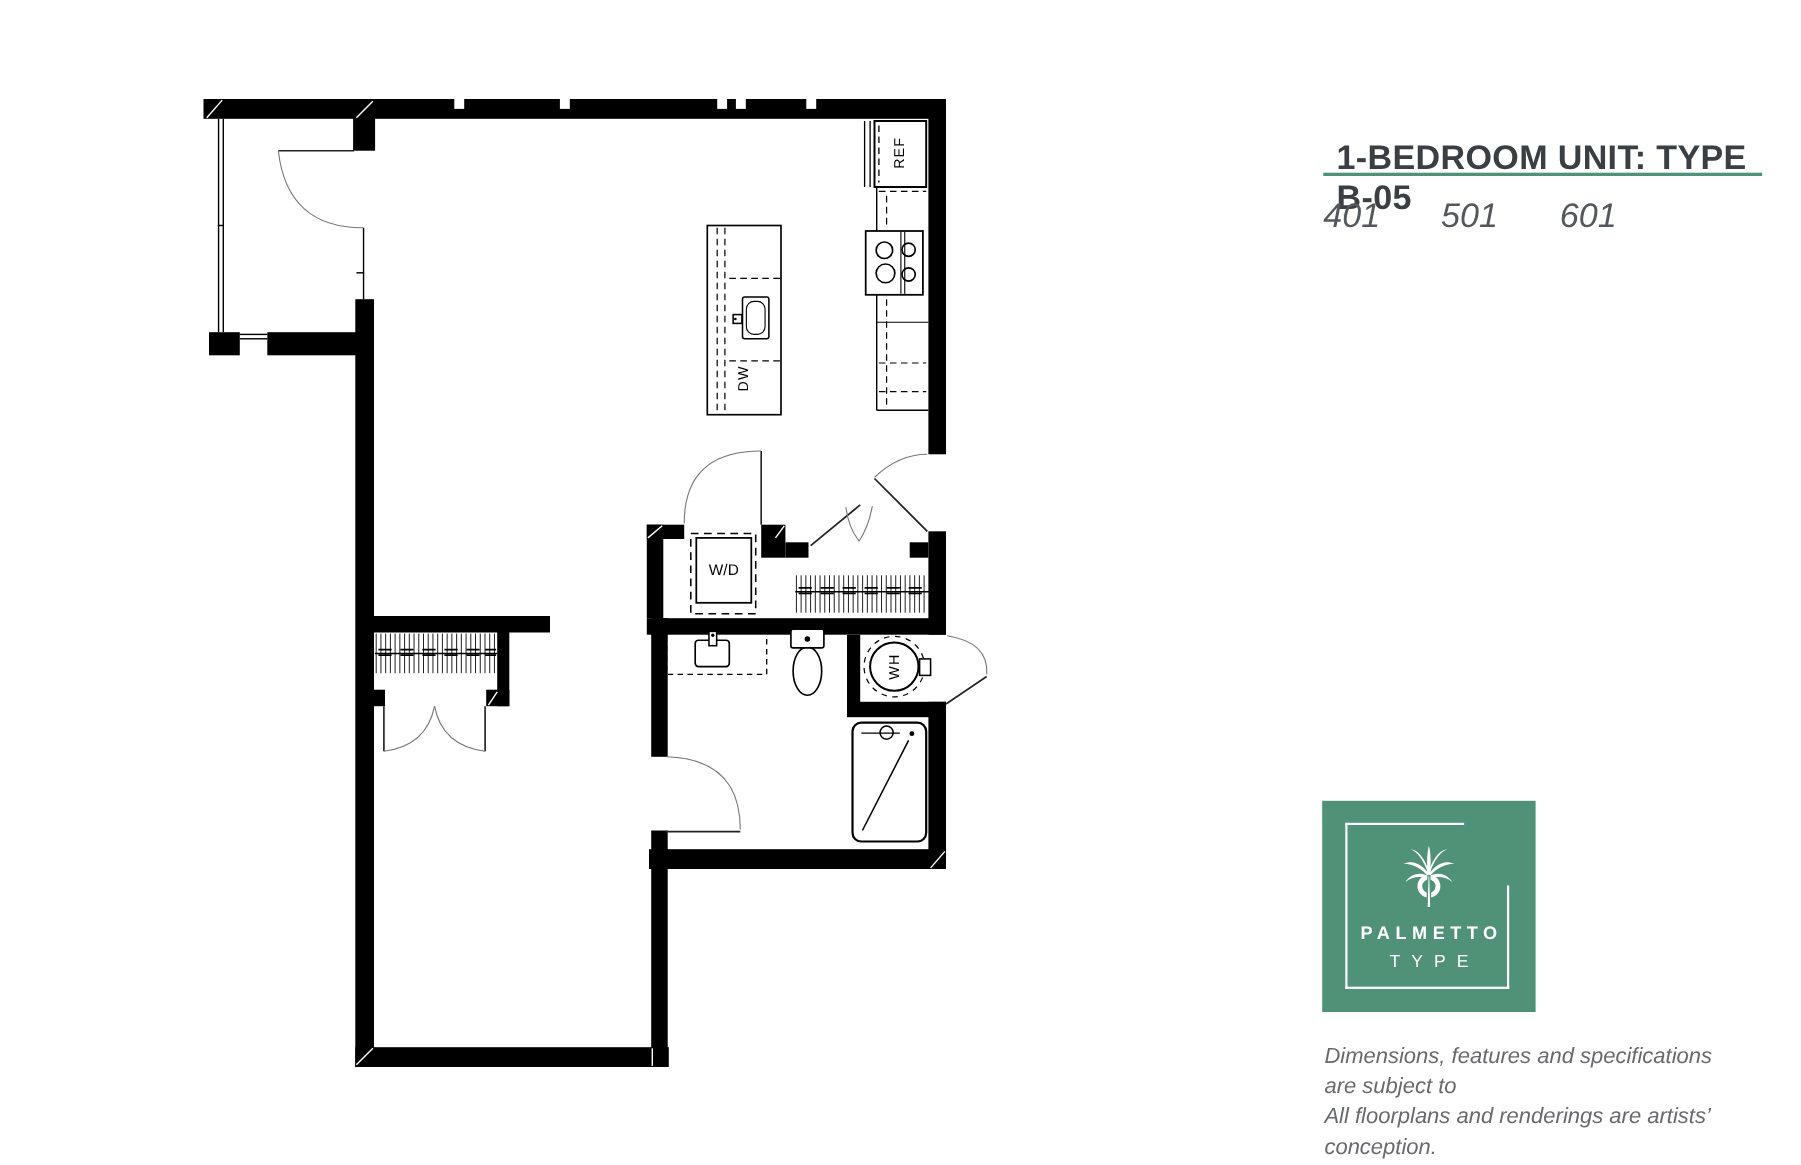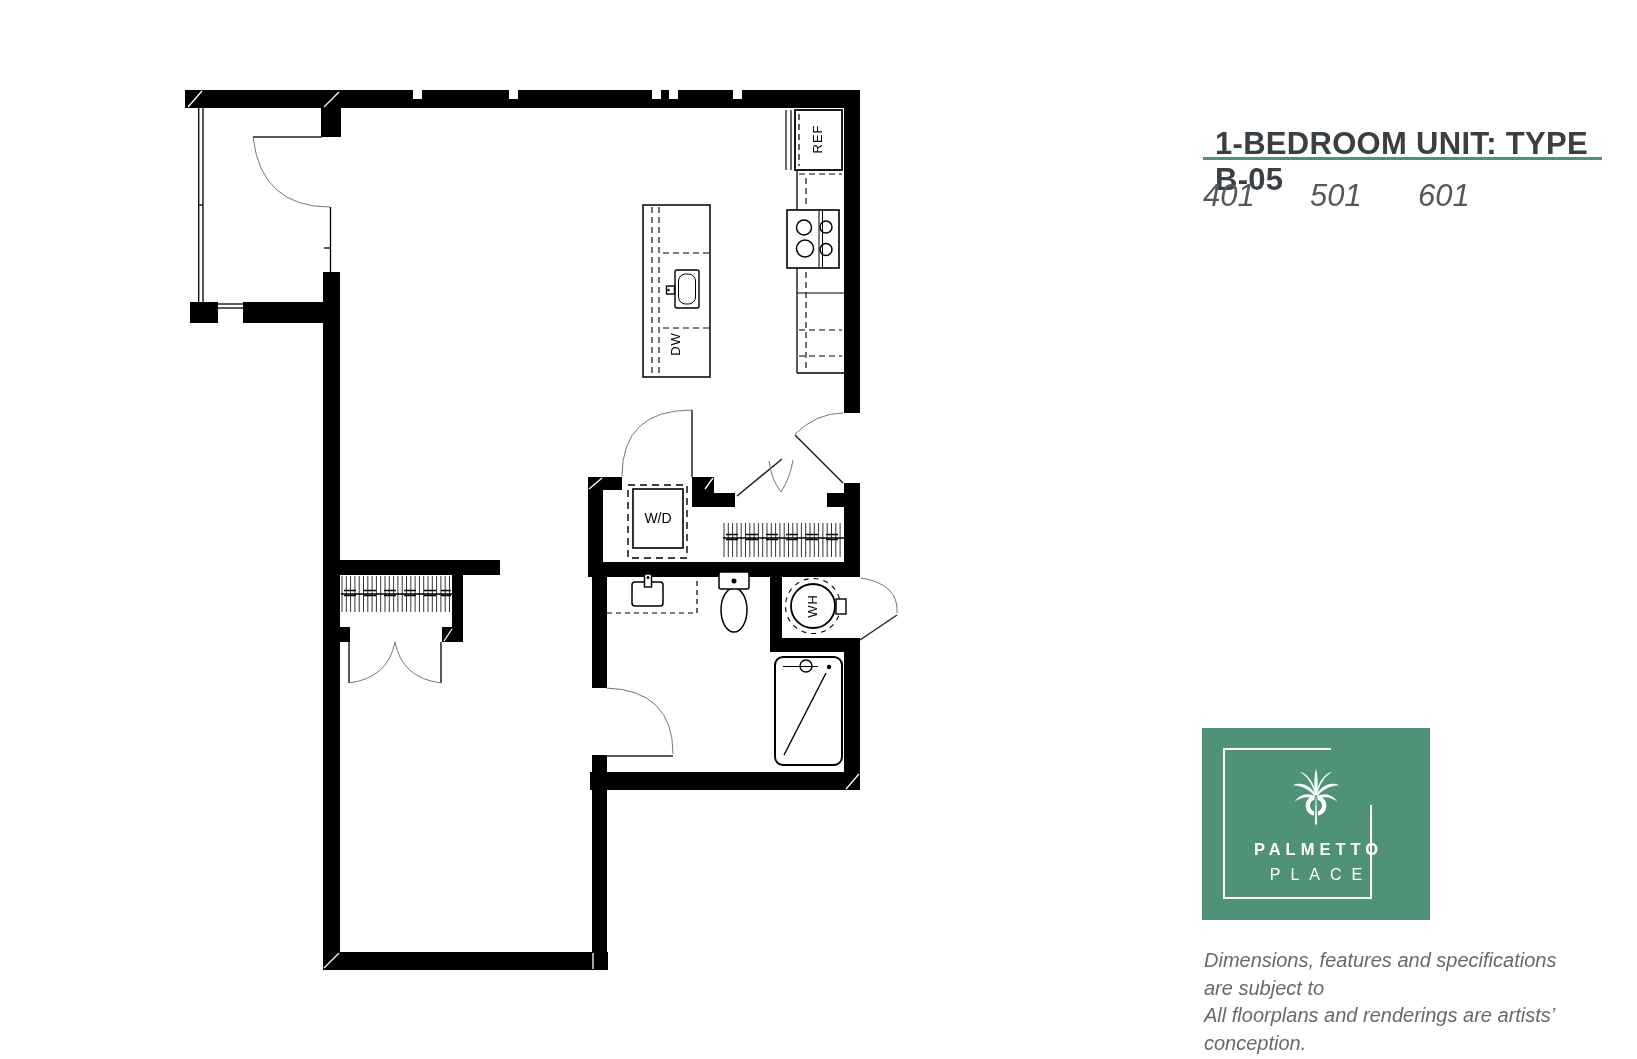--- a/index.html
+++ b/index.html
@@ -34,40 +34,40 @@
 </head>
 <body>
 <div id="page">
 
   <h1 class="title">1-BEDROOM UNIT: TYPE B-05</h1>
   <div class="title-rule" style="background:#4F9278;"></div>
   <span class="unit-num unit-0">401</span>
   <span class="unit-num unit-1">501</span>
   <span class="unit-num unit-2">601</span>
 
-  <div class="logo" style="background:#4F9278;padding-left:34px;">
+  <div class="logo" style="background:#4F9278;">
     <div class="frame fr-left"></div>
     <div class="frame fr-top"></div>
     <div class="frame fr-bottom"></div>
     <div class="frame fr-right"></div>
     <svg class="logo-palm" width="50" height="62" viewBox="0 0 50 64">
       <g fill="#ffffff">
         <path d="M24 34 C23 22 23 12 25 5 C27 12 27 22 26 34 Z"></path>
         <path d="M25 34 C22 22 16 12 8 8 C17 10 23 20 26 33 Z"></path>
         <path d="M25 34 C28 22 34 12 42 8 C33 10 27 20 24 33 Z"></path>
         <path d="M25 35 C19 27 11 22 1 22 C12 17 21 25 26 33 Z"></path>
         <path d="M25 35 C31 27 39 22 49 22 C38 17 29 25 24 33 Z"></path>
         <path d="M24 36 C17 33 9 34 3 39 C8 31 18 29 25 34 Z"></path>
         <path d="M26 36 C33 33 41 34 47 39 C42 31 32 29 25 34 Z"></path>
       </g>
       <circle cx="25" cy="43" r="8.5" fill="none" stroke="#ffffff" stroke-width="4.5"></circle>
       <path d="M23.2 63 L26.8 63 L25.9 33 L24.1 33 Z" fill="#ffffff" stroke="#4F9278" stroke-width="1.2"></path>
     </svg>
     <div class="logo-line1">PALMETTO</div>
-    <div class="logo-line2">PLACE</div>
+    <div class="logo-line2">TYPE</div>
   </div>
 
   <div class="disclaimer">
     <p>Dimensions, features and specifications are subject to</p>
     <p>All floorplans and renderings are artists’ conception.</p>
     <p>change at the discretion of the builder.</p>
   </div>
 
   <svg class="plan" width="730" height="900" viewBox="180 80 730 900">
 

